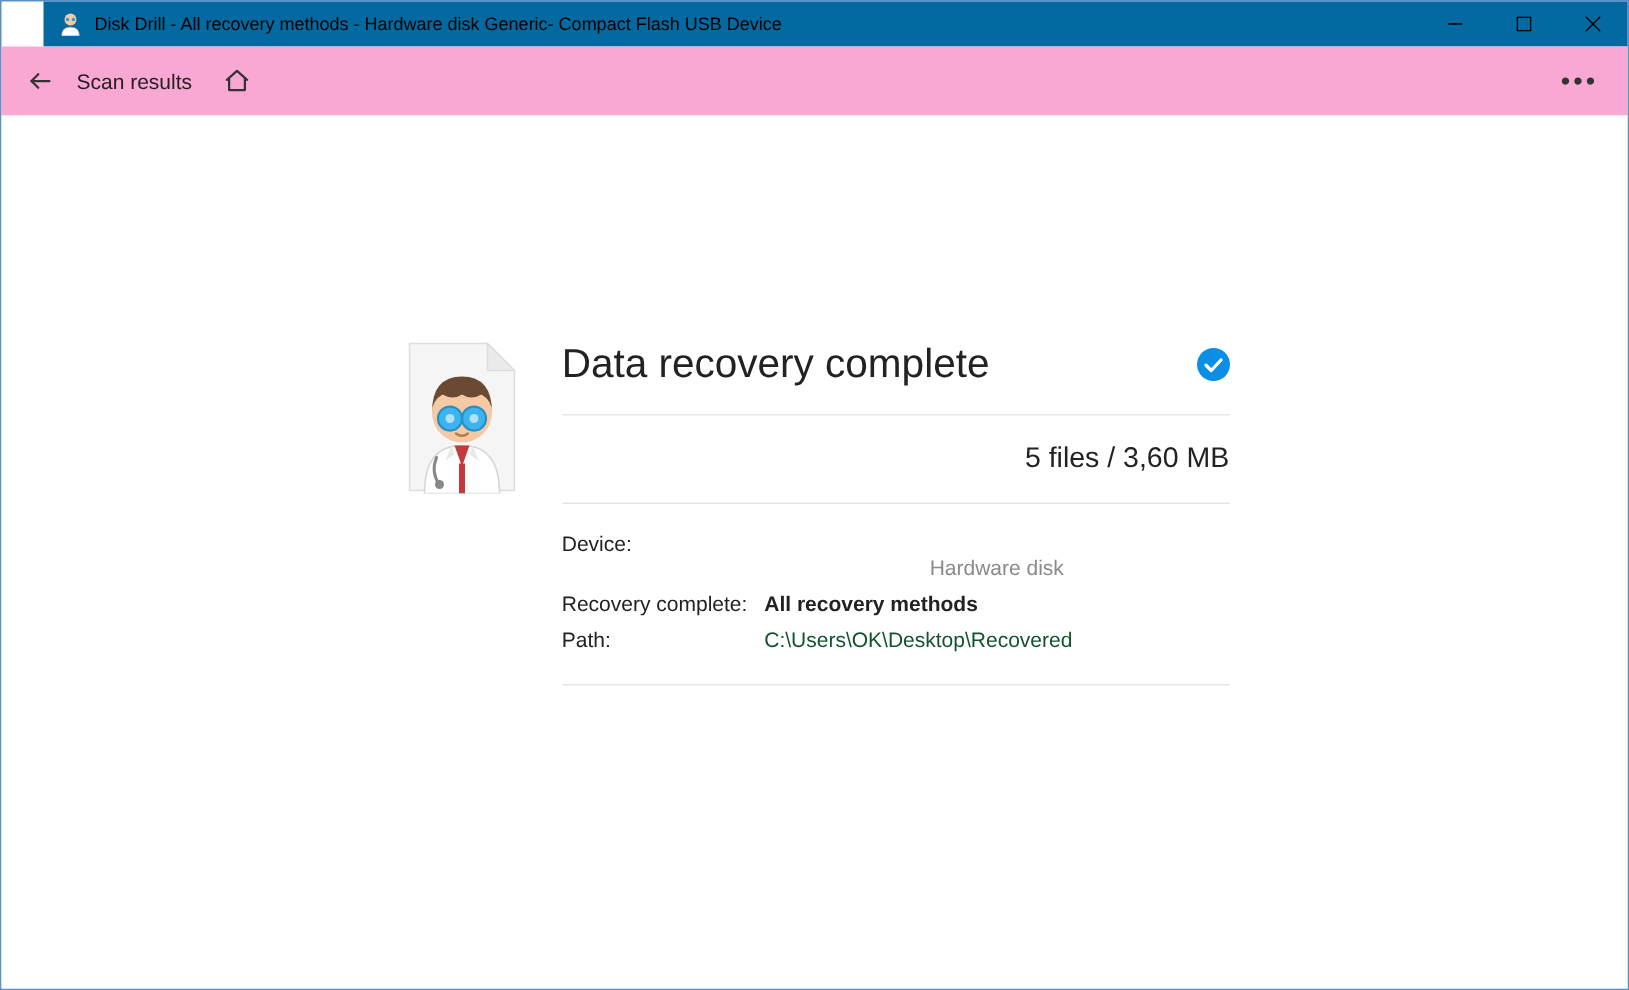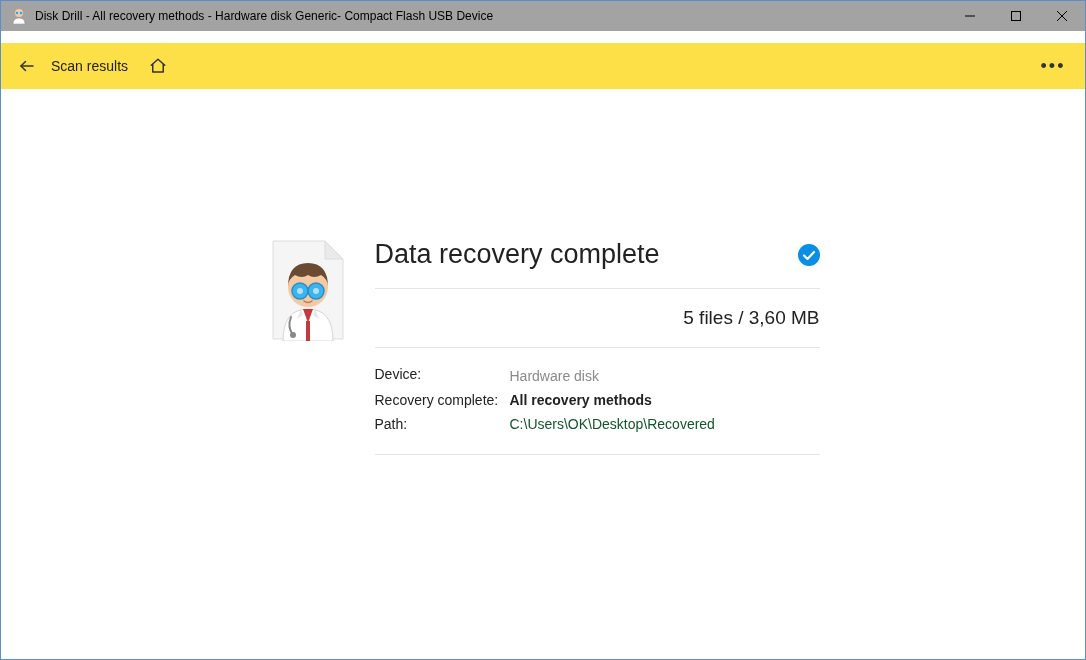--- a/index.html
+++ b/index.html
@@ -1,24 +1,24 @@
 <!DOCTYPE html>
 <html><head>
 <meta charset="utf-8">
 <style>
   * { box-sizing: border-box; margin: 0; padding: 0; }
   html, body { width: 1086px; height: 660px; font-family: "Segoe UI", Arial, sans-serif; background: #fff; }
   .window { width: 1086px; height: 660px; border: 1px solid #5a8fca; display: flex; flex-direction: column; }
-  .titlebar { height: 30px; background: #a3a3a3; display: flex; align-items: center; padding-left: 10px; }
+  .titlebar { height: 30px; background: #0369a1; display: flex; align-items: center; padding-left: 10px; margin-left: 28px; }
   .titlebar .app-icon { width: 16px; height: 16px; margin-right: 8px; }
   .titlebar .title-text { font-size: 12px; color: #000; flex: 1; }
   .titlebar .win-controls { display: flex; }
   .titlebar .win-btn { width: 46px; height: 30px; display: flex; align-items: center; justify-content: center; cursor: pointer; }
 
-  .toolbar { height: 46px; background: #fde047; display: flex; align-items: center; padding: 0 14px; margin-top: 12px; }
+  .toolbar { height: 46px; background: #f9a8d4; display: flex; align-items: center; padding: 0 14px; }
   .toolbar .back-btn { width: 24px; height: 24px; display: flex; align-items: center; justify-content: center; cursor: pointer; margin-right: 12px; }
   .toolbar .page-label { font-size: 14px; color: #222; margin-right: 18px; }
   .toolbar .home-btn { width: 24px; height: 24px; display: flex; align-items: center; justify-content: center; cursor: pointer; }
   .toolbar .spacer { flex: 1; }
   .toolbar .more-btn { width: 36px; height: 24px; display: flex; align-items: center; justify-content: center; cursor: pointer; font-size: 18px; letter-spacing: 2px; color: #333; }
 
   .content { flex: 1; background: #fff; display: flex; align-items: flex-start; justify-content: center; padding-top: 150px; }
   .panel { display: flex; gap: 26px; }
   .illustration { width: 82px; flex-shrink: 0; }
   .info { width: 445px; }
@@ -26,21 +26,21 @@
   .heading-row { display: flex; align-items: center; justify-content: space-between; padding-bottom: 18px; border-bottom: 1px solid #e5e5e5; }
   .heading { font-size: 27px; font-weight: 400; color: #222; }
   .check-badge { width: 22px; height: 22px; }
 
   .summary { font-size: 19px; color: #222; padding: 18px 0; border-bottom: 1px solid #e5e5e5; text-align: right; }
 
   .details { padding: 14px 0 18px 0; border-bottom: 1px solid #e5e5e5; }
   .row { display: flex; padding: 4px 0; font-size: 14px; }
   .row .label { width: 135px; color: #222; font-weight: 400; }
   .row .value { flex: 1; color: #222; font-weight: 600; }
-  .row .value .sub { display: block; color: #8a8a8a; font-weight: 400; margin-top: 2px; }
+  .row .value .sub { display: block; color: #8a8a8a; font-weight: 400; margin-top: 16px; text-align: center; }
   .row .value.muted { color: #14532d; font-weight: 400; }
 
   .action-row { padding-top: 20px; }
   .primary-btn { background: #0078d7; color: #fff; border: none; font-size: 14px; padding: 10px 18px; cursor: pointer; }
 </style>
 </head>
 <body>
 
 <div class="window">
 

